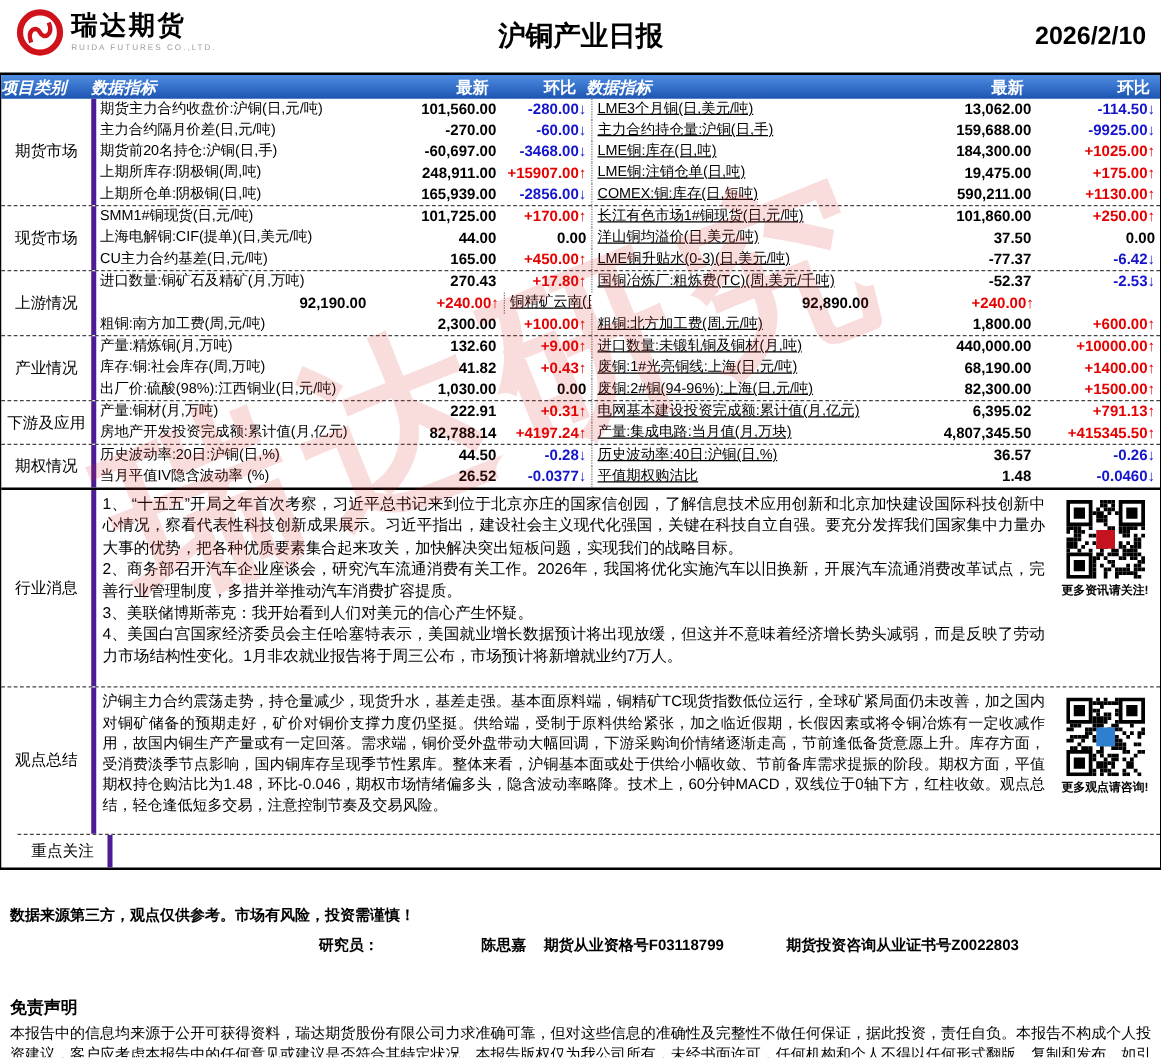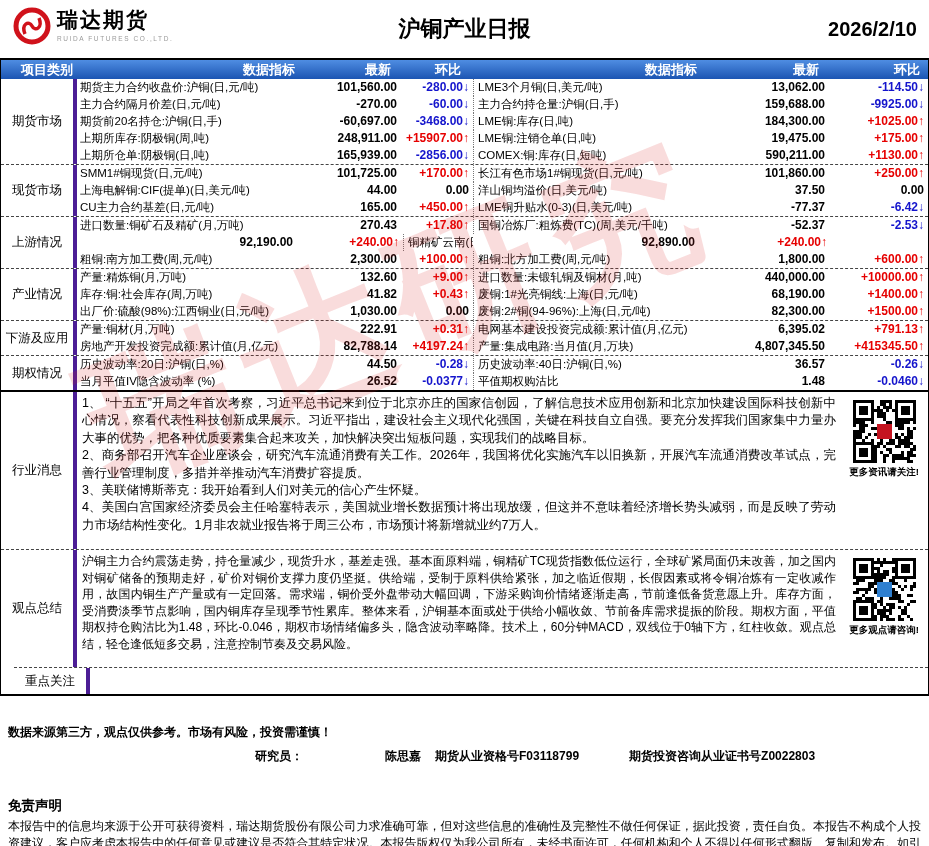--- a/index.html
+++ b/index.html
@@ -14,29 +14,29 @@
   .hdr-date{margin-left:auto;font-size:20px;font-weight:bold;z-index:2;}
   
   .watermark{position:absolute;left:70px;top:210px;font-size:150px;font-weight:bold;
              color:rgba(220,40,40,0.16);transform:rotate(-22deg);letter-spacing:14px;
              white-space:nowrap;pointer-events:none;z-index:5;}
   
   .rpt{border-top:2px solid #000;border-bottom:2px solid #000;border-left:1px solid #000;border-right:1px solid #000;}
   .thead{display:grid;grid-template-columns:72px 222px 104px 70px 228px 130px 1fr;
          background:linear-gradient(180deg,var(--hb1),var(--hb2));color:#fff;font-weight:bold;
          font-size:13px;height:19px;line-height:19px;}
-  .thead .c{text-align:right;} .thead .rgt{text-align:right;padding-right:8px;}
+  .thead .c{text-align:left;font-style:italic;} .thead .rgt{text-align:right;padding-right:8px;}
   .group{display:flex;}
   .groups>.group+.group{border-top:1px dashed #444;}
   .cat{width:72px;display:flex;align-items:center;justify-content:center;font-size:12.5px;
        border-right:4px solid #4c1d95;flex-shrink:0;}
   .rows{flex:1;}
   .row{display:grid;grid-template-columns:222px 104px 70px 228px 130px 1fr;height:17px;line-height:17px;}
   .ind{font-size:11.5px;padding-left:3px;white-space:nowrap;overflow:hidden;}
-  .rind{border-left:1px dotted #777;padding-left:4px;}
+  .rind{border-left:1px dotted #777;padding-left:4px;text-decoration:underline;}
   .val{font-size:12px;font-weight:bold;text-align:right;padding-right:6px;white-space:nowrap;}
   .chg{font-size:12px;font-weight:bold;text-align:right;padding-right:4px;white-space:nowrap;}
   .up{color:var(--up);} .down{color:var(--down);} .flat{color:#000;}
   
   .bigrow{display:flex;}
   .news-row{height:157px;border-top:2px solid #000;}
   .summary-row{height:117px;border-top:1px dashed #444;}
   .focus-row{height:26px;border-top:1px dashed #444;margin-left:13px;}
   .sec-body{flex:1;display:flex;min-width:0;}
   .sec-text{flex:1;padding:3px 4px 0 5px;font-size:12.5px;line-height:17.4px;text-align:justify;overflow:hidden;}

